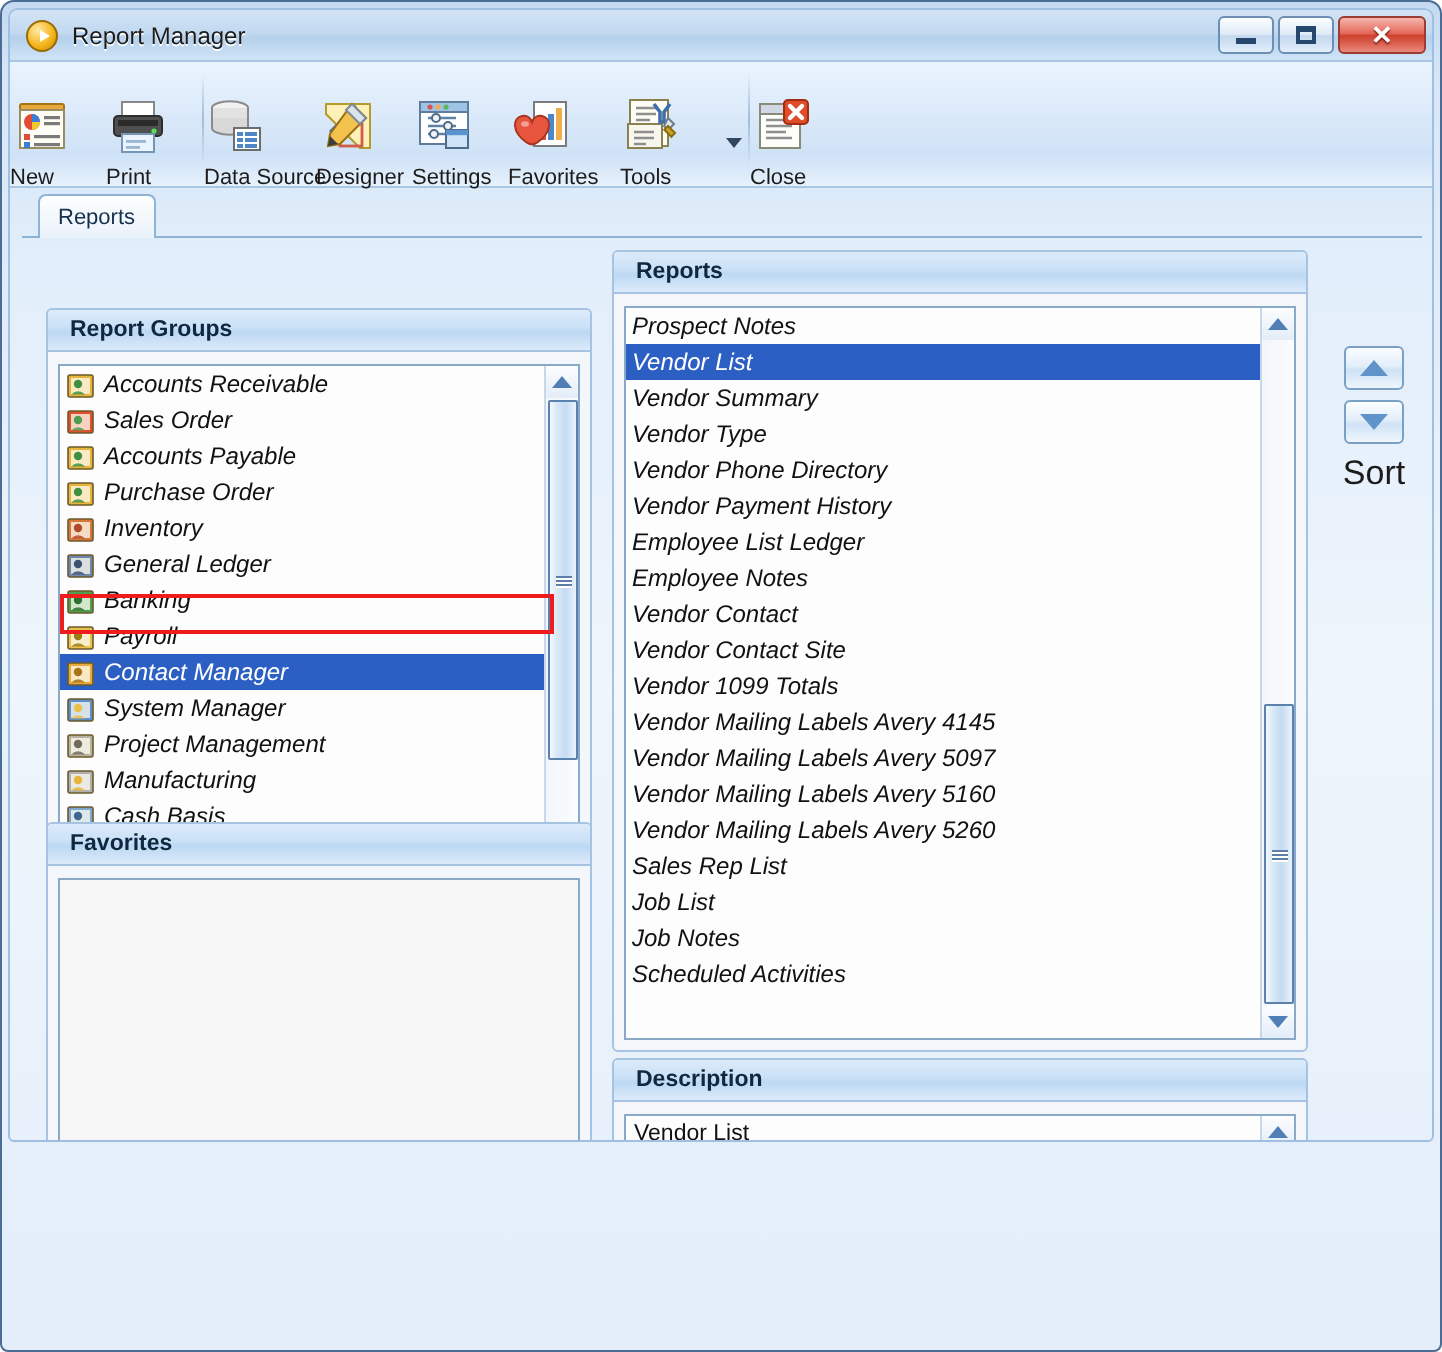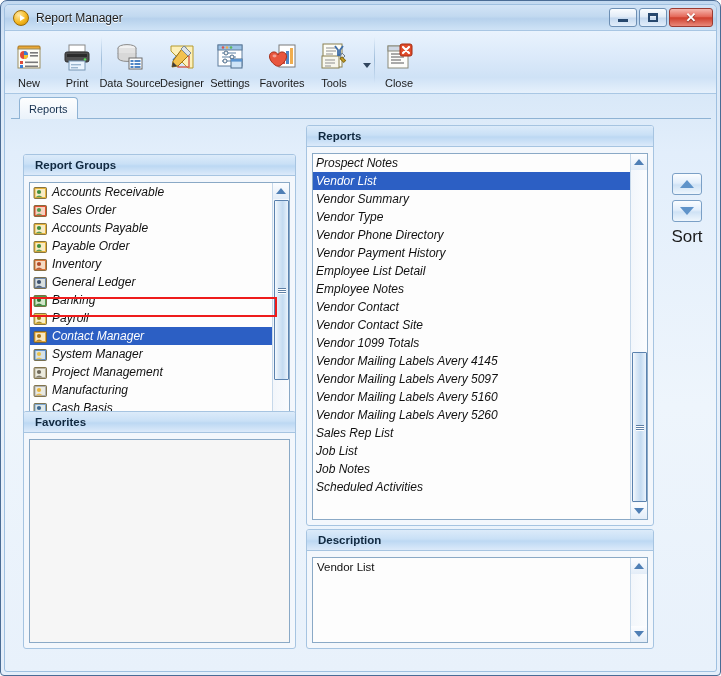--- a/index.html
+++ b/index.html
@@ -16,21 +16,21 @@
   .window {
     position: absolute; left: 0; top: 0;
     width: 721px; height: 676px;
     background: linear-gradient(to bottom, #c3d9f0 0%, #d8e7f7 6%, #eaf2fb 40%, #e4eefa 100%);
     border: 1px solid #4a6c95;
     border-radius: 7px 7px 4px 4px;
     padding: 0;
   }
   .win-inner {
     position: absolute; left: 3px; top: 3px;
-    width: 713px; height: 668px;
+    width: 713px; height: 567px;
     border-radius: 5px 5px 3px 3px;
     background: linear-gradient(to bottom, #cadff3 0%, #e2eefb 22%, #eef5fc 60%, #e8f1fb 100%);
     border: 1px solid #9fc0e0;
     overflow: hidden;
   }
 
   
   .titlebar {
     position: absolute; left: 0; top: 0;
     width: 713px; height: 26px;
@@ -89,22 +89,22 @@
   .toolbar {
     position: absolute; left: 0; top: 26px;
     width: 713px; height: 63px;
     background: linear-gradient(to bottom, #e9f3fd 0%, #dceafa 40%, #cfe2f6 75%, #e6f1fc 100%);
     border-bottom: 1px solid #a9c7e4;
     display: flex; align-items: flex-start;
   }
   .tb-item {
     width: 48px; height: 60px;
     display: flex; flex-direction: column;
-    align-items: center; justify-content: flex-start;
-    padding-top: 10px;
+    justify-content: flex-start;
+    padding-top: 16px;
     position: relative;
   }
   .tb-item.wide { width: 56px; }
   .tb-label {
     font-size: 11px; color: #1b1b1b; margin-top: 4px;
     white-space: nowrap;
   }
   .tb-sep {
     width: 1px; height: 46px; margin-top: 6px;
     background: linear-gradient(to bottom, rgba(255,255,255,0), #9fbdda, rgba(255,255,255,0));
@@ -458,21 +458,21 @@
                   </svg></span>
                 <span>Accounts Payable</span>
               </div>
               <div class="row">
                 <span class="row-icon"><svg width="15" height="15" viewBox="0 0 15 15">
                     <rect x="1" y="2.5" width="12.5" height="11" rx="1" fill="#e8b43c" stroke="#6b5a2a" stroke-width="0.8"></rect>
                     <rect x="2.5" y="4" width="9.5" height="8" fill="#fdfdf2" opacity="0.75"></rect>
                     <circle cx="6" cy="7" r="2.1" fill="#3f8f3f"></circle>
                     <path d="M2.6 12.2 q3.4 -3.2 7 0 z" fill="#3f8f3f" opacity="0.85"></path>
                   </svg></span>
-                <span>Payable Order</span>
+                <span>Purchase Order</span>
               </div>
               <div class="row">
                 <span class="row-icon"><svg width="15" height="15" viewBox="0 0 15 15">
                     <rect x="1" y="2.5" width="12.5" height="11" rx="1" fill="#d9763a" stroke="#6b5a2a" stroke-width="0.8"></rect>
                     <rect x="2.5" y="4" width="9.5" height="8" fill="#fdfdf2" opacity="0.75"></rect>
                     <circle cx="6" cy="7" r="2.1" fill="#b04b2a"></circle>
                     <path d="M2.6 12.2 q3.4 -3.2 7 0 z" fill="#b04b2a" opacity="0.85"></path>
                   </svg></span>
                 <span>Inventory</span>
               </div>
@@ -607,21 +607,21 @@
               <div class="row">
                 <span>Vendor Type</span>
               </div>
               <div class="row">
                 <span>Vendor Phone Directory</span>
               </div>
               <div class="row">
                 <span>Vendor Payment History</span>
               </div>
               <div class="row">
-                <span>Employee List Detail</span>
+                <span>Employee List Ledger</span>
               </div>
               <div class="row">
                 <span>Employee Notes</span>
               </div>
               <div class="row">
                 <span>Vendor Contact</span>
               </div>
               <div class="row">
                 <span>Vendor Contact Site</span>
               </div>

